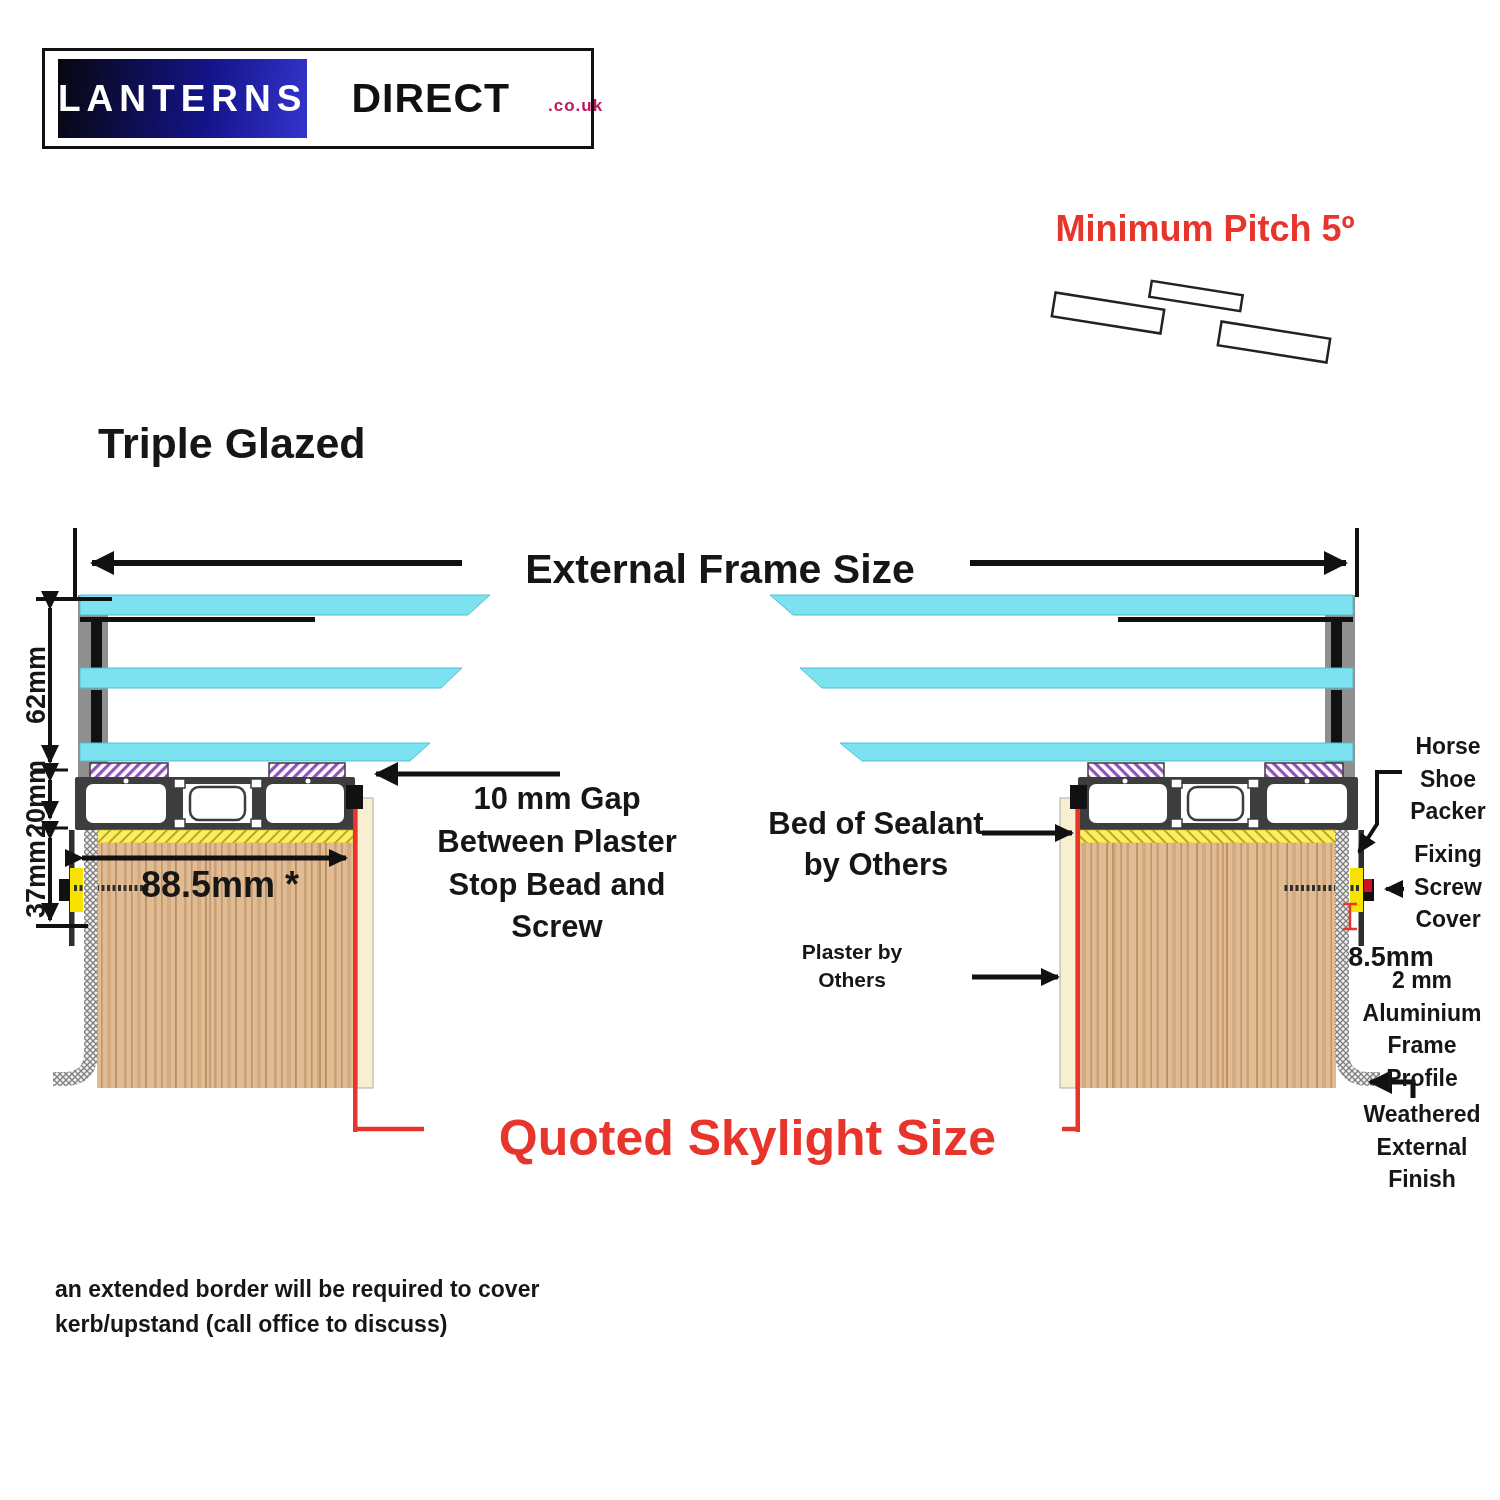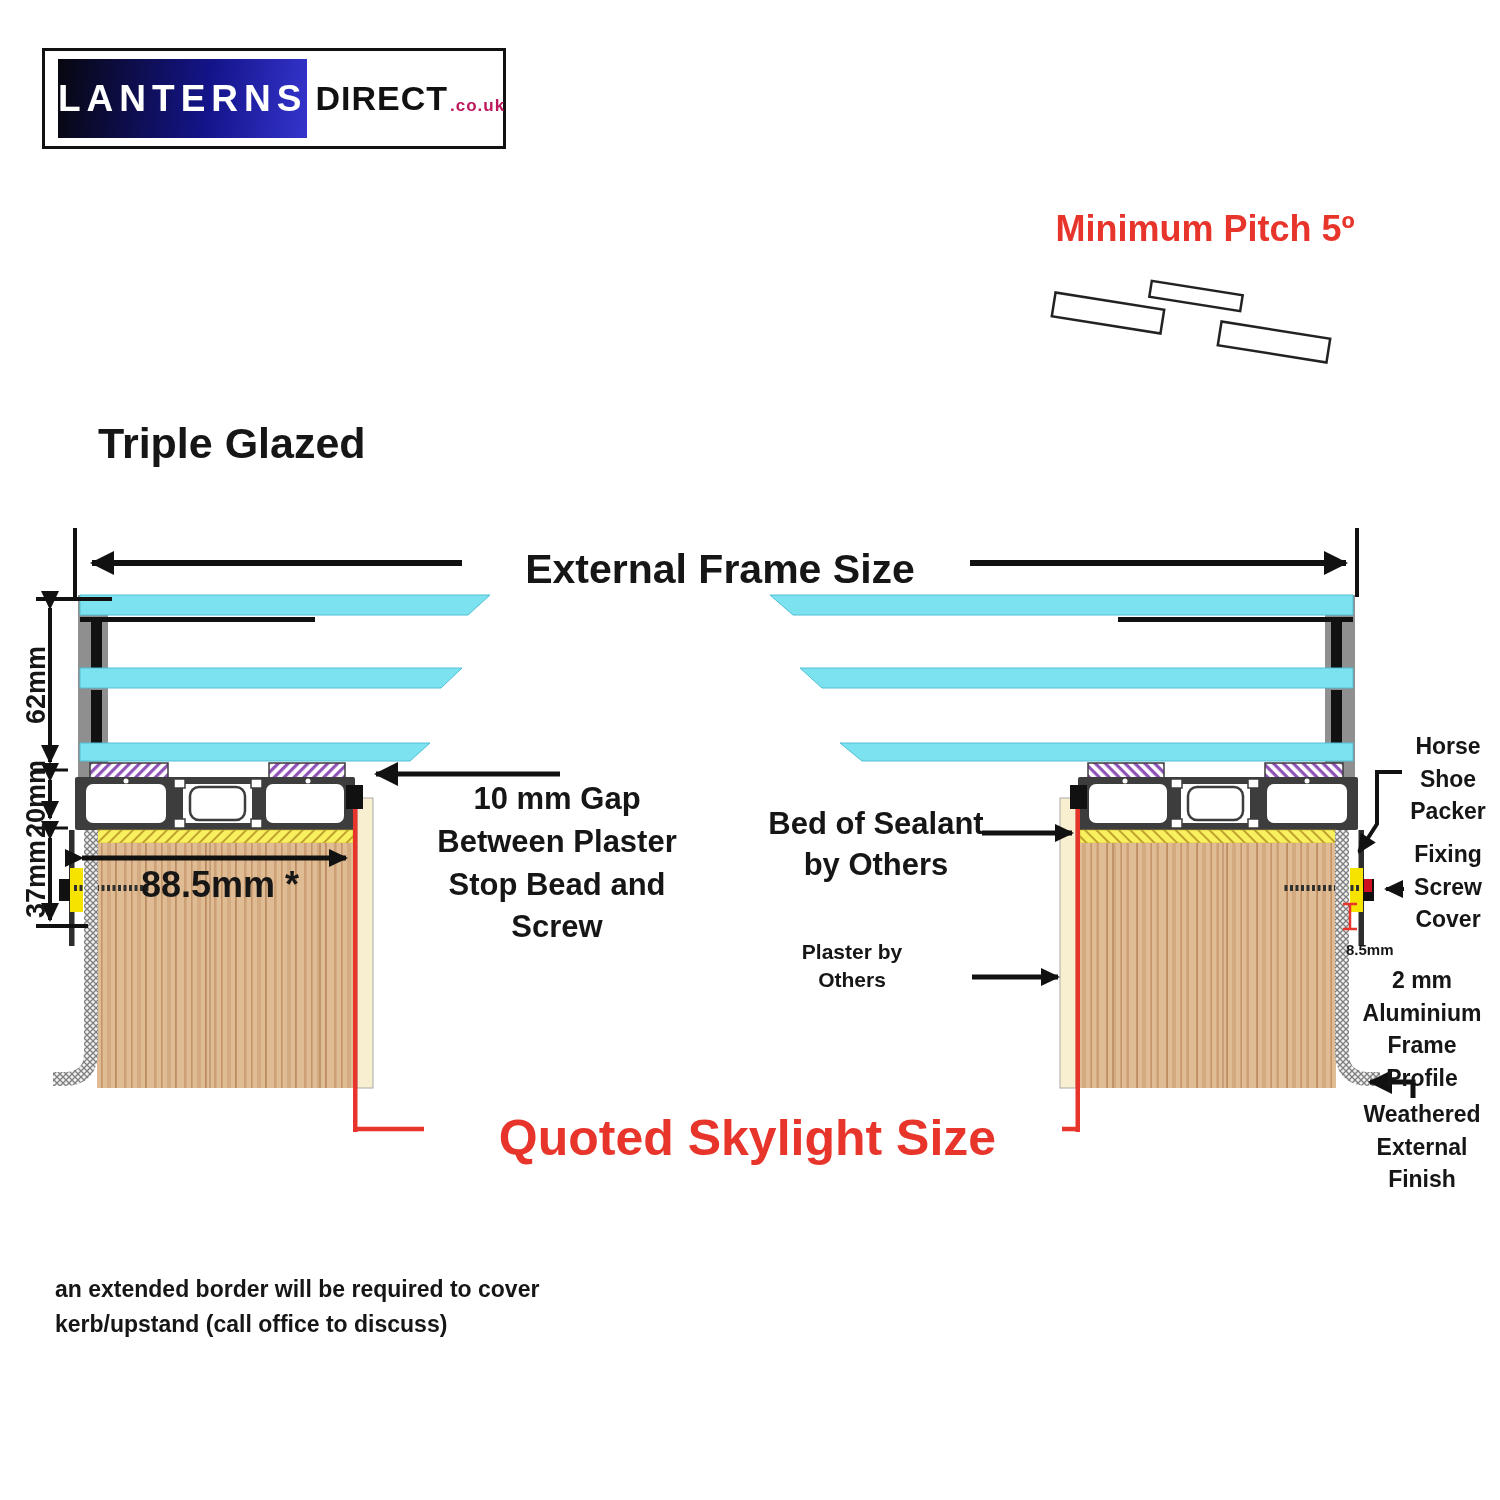--- a/index.html
+++ b/index.html
@@ -5,43 +5,43 @@
   html,body{margin:0;padding:0;background:#ffffff;}
   #stage{
     position:relative;width:1500px;height:1500px;background:#ffffff;overflow:hidden;
     font-family:"Liberation Sans", sans-serif;
   }
   #drawing{position:absolute;left:0;top:0;width:1500px;height:1500px;}
   .lbl{position:absolute;font-weight:700;color:#161616;text-align:center;line-height:1.3;}
   .red{color:#e8352c;}
   
   .logo-box{
-    position:absolute;left:42px;top:48px;width:464px;height:101px;
-    background:#fff;border:3px solid #111;display:flex;align-items:center;box-sizing:border-box;
+    position:absolute;left:42px;top:48px;width:552px;height:101px;
+    background:#fff;border:3px solid #111;display:flex;align-items:center;box-sizing:border-box;gap:36px;
   }
   .logo-badge{
     margin-left:13px;width:250px;height:79px;
     background:linear-gradient(97deg,#07070f 0%,#14148a 60%,#3434cd 100%);
     display:flex;align-items:center;justify-content:center;
   }
   .logo-badge span{color:#fff;font-size:37px;font-weight:600;letter-spacing:6px;}
-  .logo-direct{margin-left:8px;font-size:34px;font-weight:800;color:#111;letter-spacing:1px;}
+  .logo-direct{margin-left:8px;font-size:41px;font-weight:800;color:#111;letter-spacing:1px;}
   .logo-tld{margin-left:2px;margin-top:14px;font-size:17px;font-weight:700;color:#be185d;letter-spacing:1px;}
   
   .t-pitch{left:1020px;top:206px;width:370px;font-size:36px;}
   .t-glazed{left:98px;top:416px;width:360px;font-size:43px;text-align:left;}
   .t-extframe{left:480px;top:543px;width:480px;font-size:41px;}
   .t-quoted{left:420px;top:1106px;width:655px;font-size:50px;}
   
   .dimv{width:80px;height:28px;font-size:27px;transform:rotate(-90deg);}
   .d62{left:-7px;top:671px;}
   .d20{left:-7px;top:785px;}
   .d37{left:-7px;top:865px;}
   .d885{left:105px;top:862px;width:230px;font-size:36px;}
-  .d85{left:1346px;top:940px;width:90px;font-size:15px;text-align:left;}
+  .d85{left:1346px;top:940px;width:90px;font-size:27px;text-align:center;}
   
   .a-gap{left:428px;top:778px;width:258px;font-size:31px;line-height:1.38;}
   .a-seal{left:760px;top:804px;width:232px;font-size:31px;line-height:1.32;}
   .a-plaster{left:758px;top:938px;width:188px;font-size:21px;line-height:1.32;}
   .a-packer{left:1400px;top:730px;width:96px;font-size:23px;line-height:1.42;}
   .a-screw{left:1400px;top:838px;width:96px;font-size:23px;line-height:1.42;}
   .a-frameprof{left:1350px;top:964px;width:144px;font-size:23px;line-height:1.42;}
   .a-weathered{left:1350px;top:1098px;width:144px;font-size:23px;line-height:1.42;}
   
   .footnote{left:55px;top:1272px;width:540px;font-size:23px;line-height:1.5;text-align:left;}

